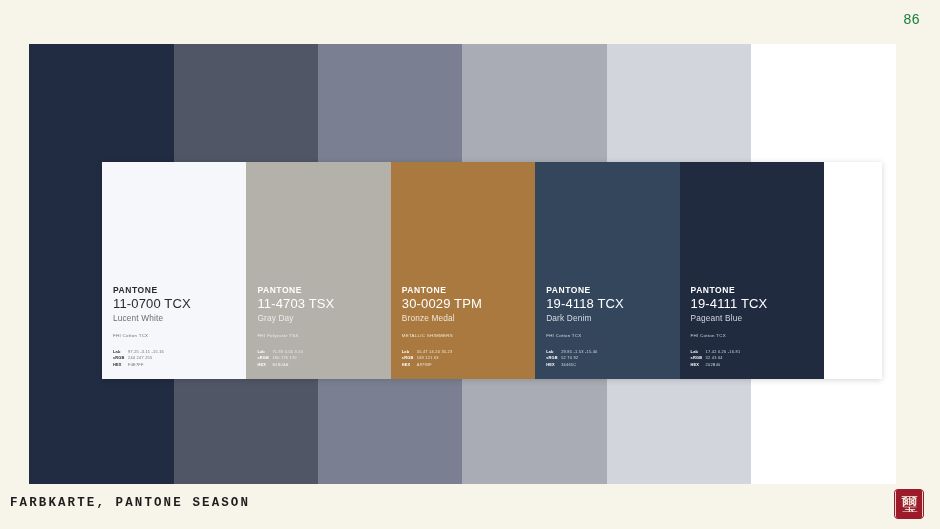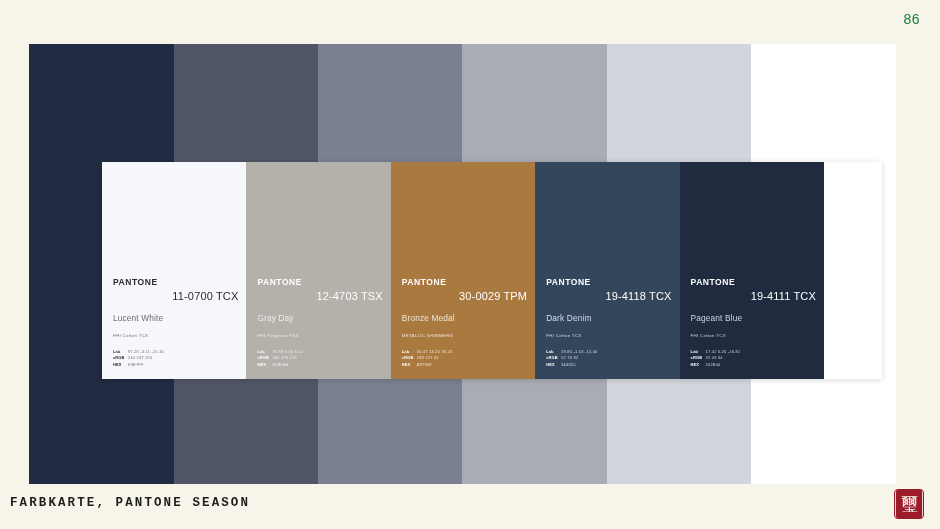--- a/index.html
+++ b/index.html
@@ -61,31 +61,29 @@
     bottom: 11px;
   }
   .brand {
     font-size: 8.5px;
     font-weight: bold;
     letter-spacing: 0.55px;
     line-height: 1.25;
     margin-bottom: 1px;
   }
   .code {
-    font-size: 11px;
+    font-size: 13px;
     letter-spacing: 0.15px;
     line-height: 1.3;
-    text-align: right;
   }
   .cname {
     font-size: 8.3px;
     letter-spacing: 0.15px;
     line-height: 1.3;
     margin-bottom: 9px;
-    margin-top: 10px;
   }
   .material {
     font-size: 4.4px;
     letter-spacing: 0.3px;
     line-height: 1.4;
     margin-bottom: 10px;
   }
   .values {
     font-size: 3.9px;
     line-height: 1.62;
@@ -174,21 +172,21 @@
           <div class="vrow">
             <span class="vkey" style="color: rgb(42, 42, 42);">HEX</span>
             <span class="vval" style="color: rgb(110, 110, 110);">F4E7FF</span>
           </div>
         </div>
       </div>
     </div>
     <div class="card" style="background: rgb(180, 176, 170);">
       <div class="card-info">
         <div class="brand" style="color: rgb(255, 255, 255);">PANTONE</div>
-        <div class="code" style="color: rgb(255, 255, 255);">12-4703 TSX</div>
+        <div class="code" style="color: rgb(255, 255, 255);">11-4703 TSX</div>
         <div class="cname" style="color: rgb(237, 237, 237);">Gray Day</div>
         <div class="material" style="color: rgb(237, 237, 237);">FHI Polyester TSX</div>
         <div class="values">
           <div class="vrow">
             <span class="vkey" style="color: rgb(255, 255, 255);">Lab</span>
             <span class="vval" style="color: rgb(237, 237, 237);">71.83  0.05  3.10</span>
           </div>
           <div class="vrow">
             <span class="vkey" style="color: rgb(255, 255, 255);">sRGB</span>
             <span class="vval" style="color: rgb(237, 237, 237);">180  176  170</span>

